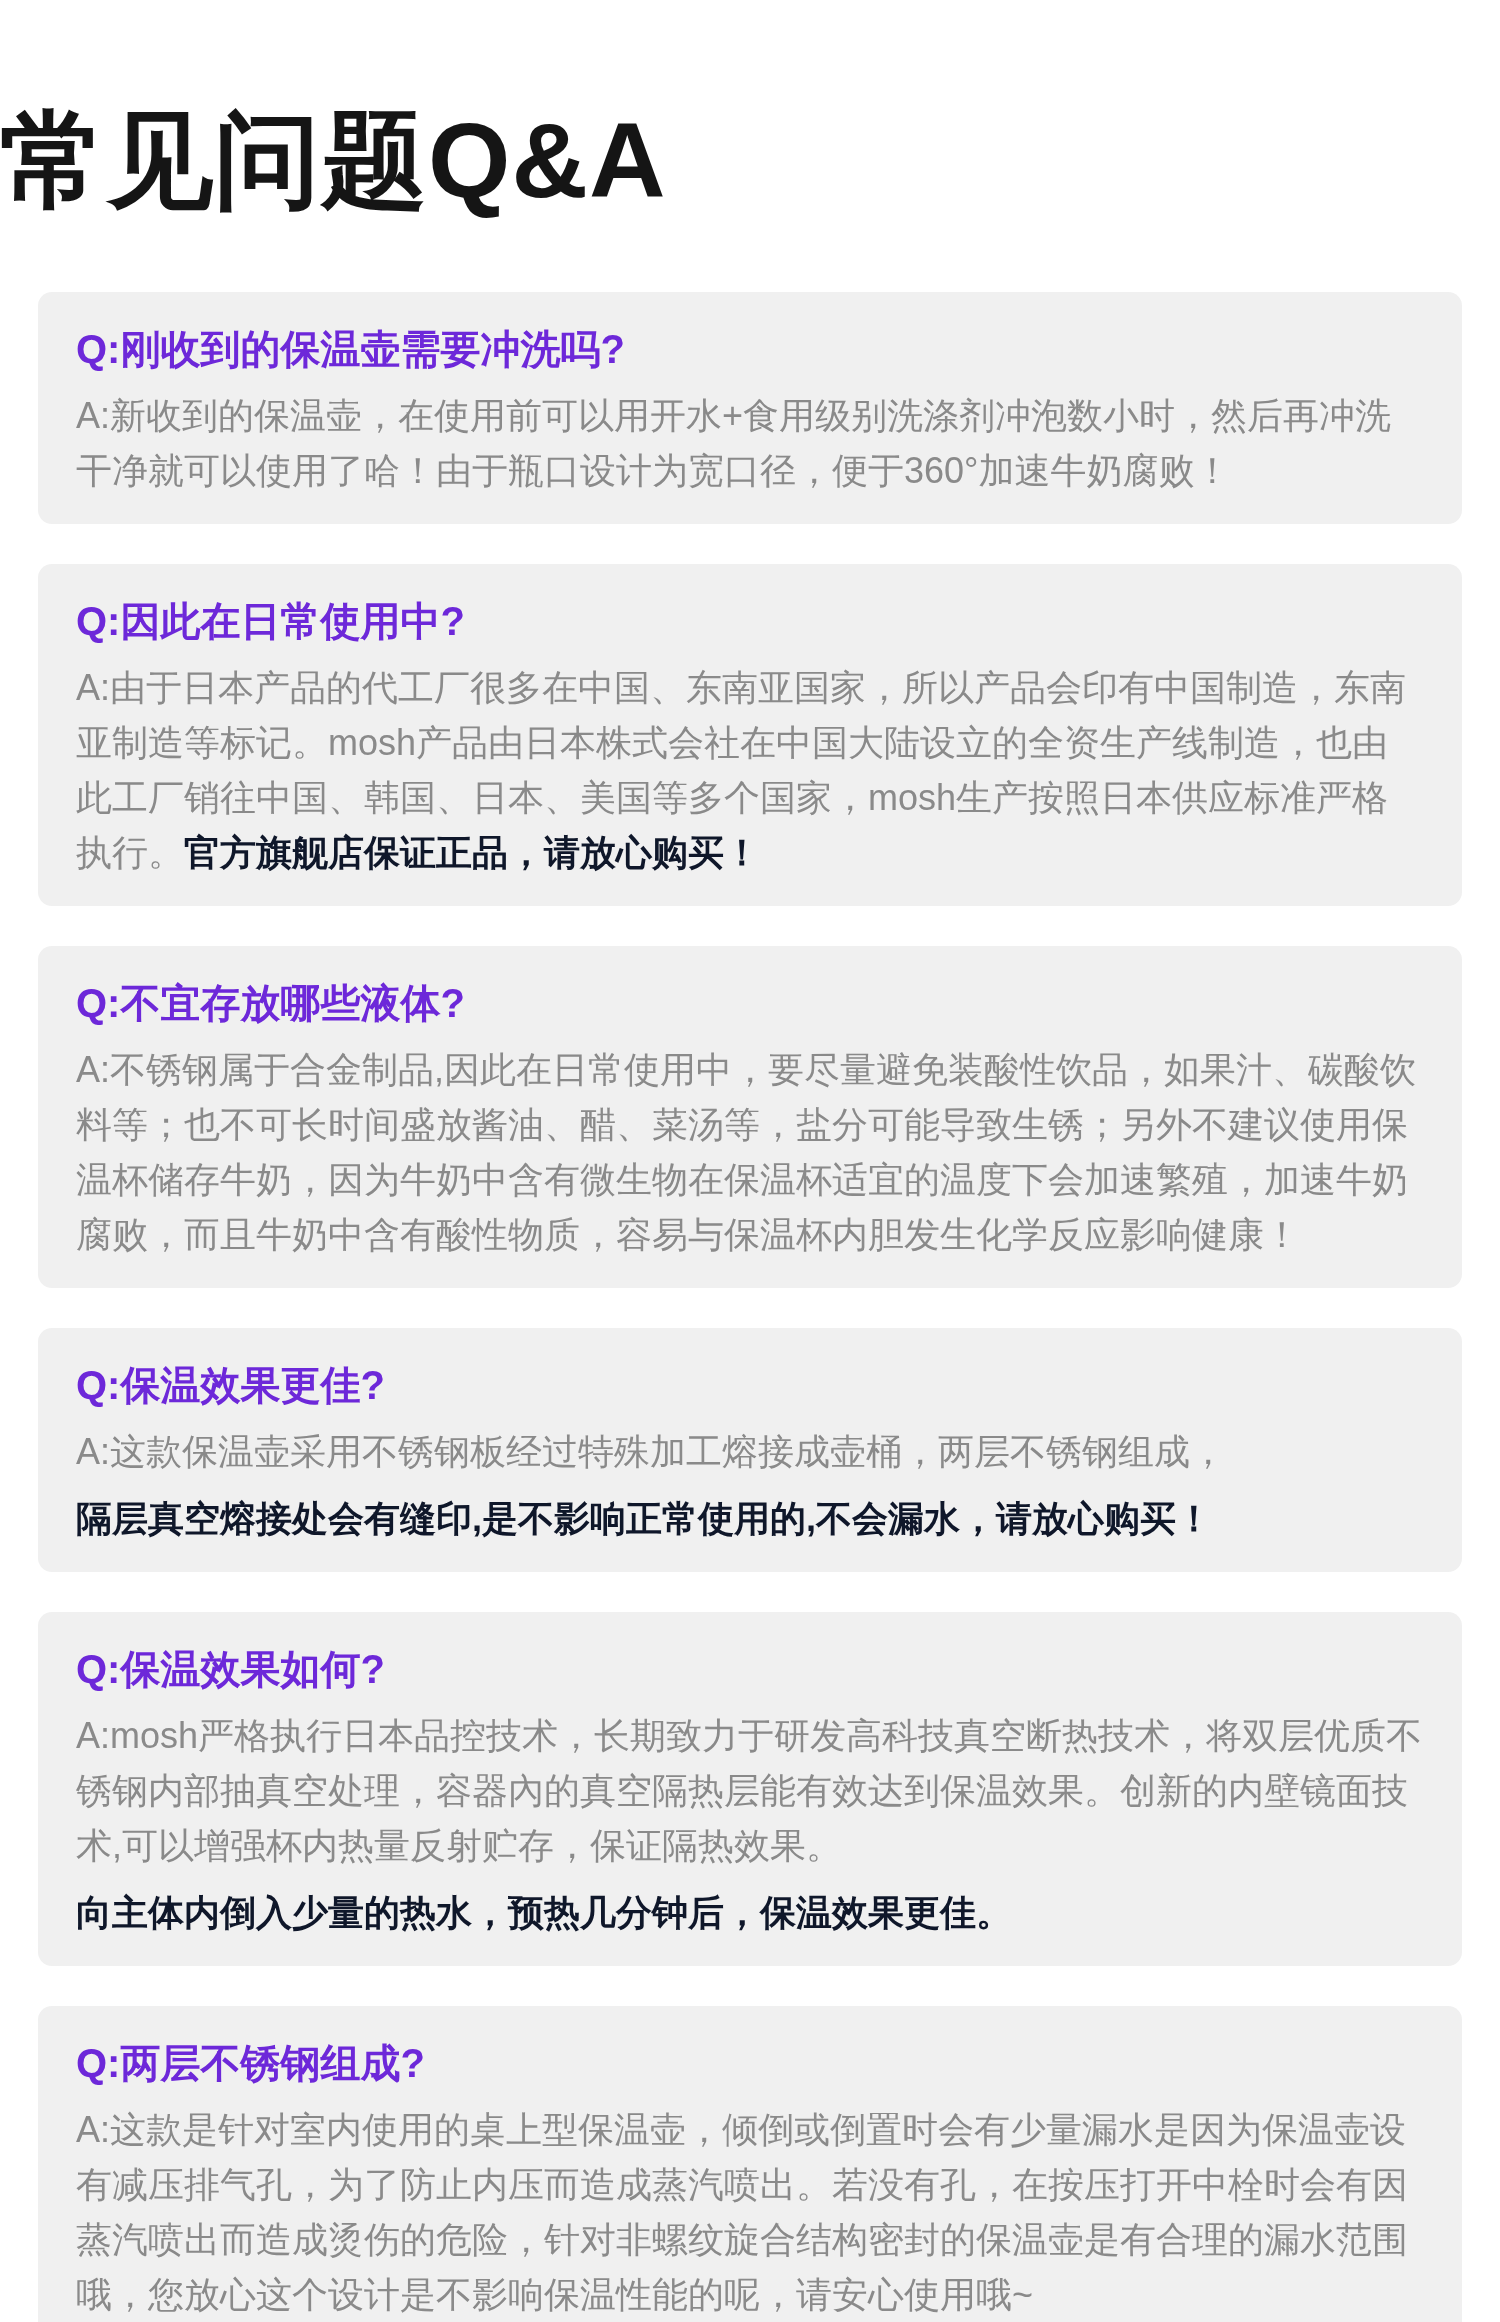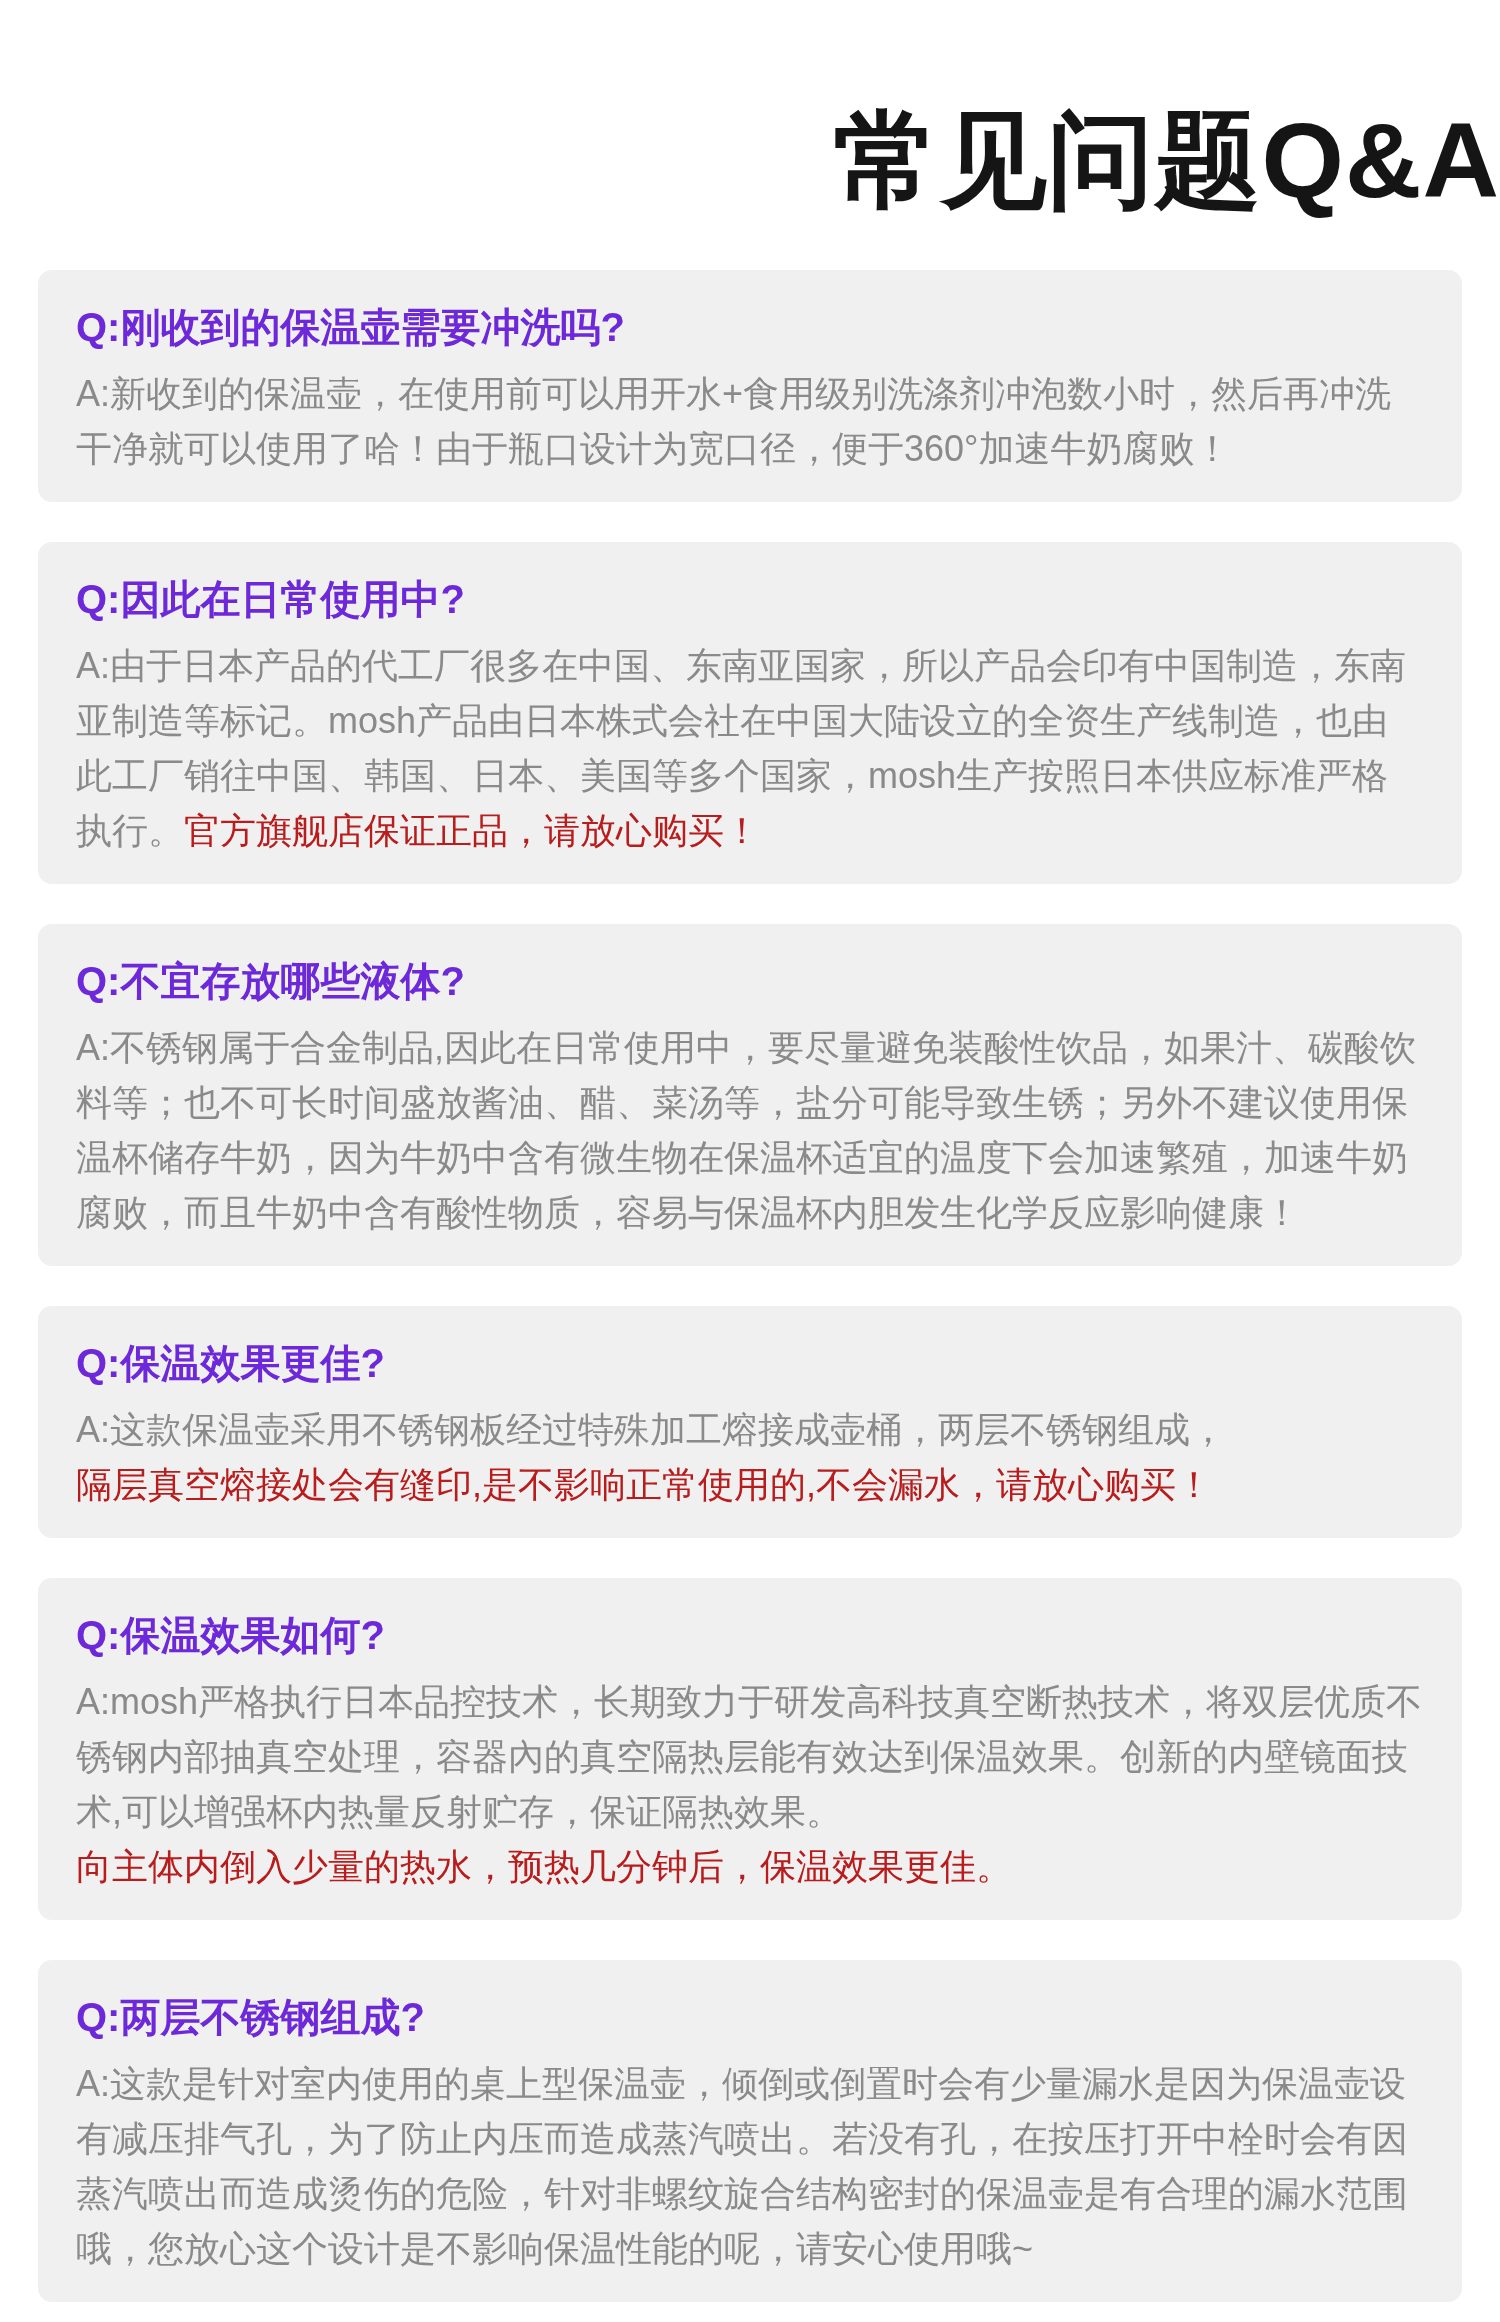--- a/index.html
+++ b/index.html
@@ -6,22 +6,22 @@
   html, body {
     margin: 0;
     padding: 0;
     width: 1500px;
     height: 2322px;
     overflow: hidden;
     background: #ffffff;
     font-family: "Liberation Sans", sans-serif;
   }
   .page-title {
-    margin: 100px 0 48px 0;
-    text-align: right;
+    margin: 100px 0 70px 0;
+    text-align: left;
     font-size: 106px;
     line-height: 1.15;
     font-weight: bold;
     color: #151515;
     letter-spacing: 1px;
   }
   .faq-list {
     padding: 0 38px;
   }
   .qa-card {
@@ -37,22 +37,23 @@
     font-weight: bold;
     color: #6d28d9;
   }
   .qa-answer {
     margin: 0;
     font-size: 36px;
     line-height: 55px;
     color: #8a8a8a;
   }
   .qa-answer strong {
-    color: #b91c1c;
-    font-weight: normal;
+    color: #0f172a;
+    font-weight: bold;
+    margin-top: 12px;
   }
   strong.bold-block { display: block; }
   strong.bold-inline { display: inline; }
 </style>
 </head>
 <body>
 
 <h1 class="page-title">常见问题Q&amp;A</h1>
 
 <div class="faq-list">

